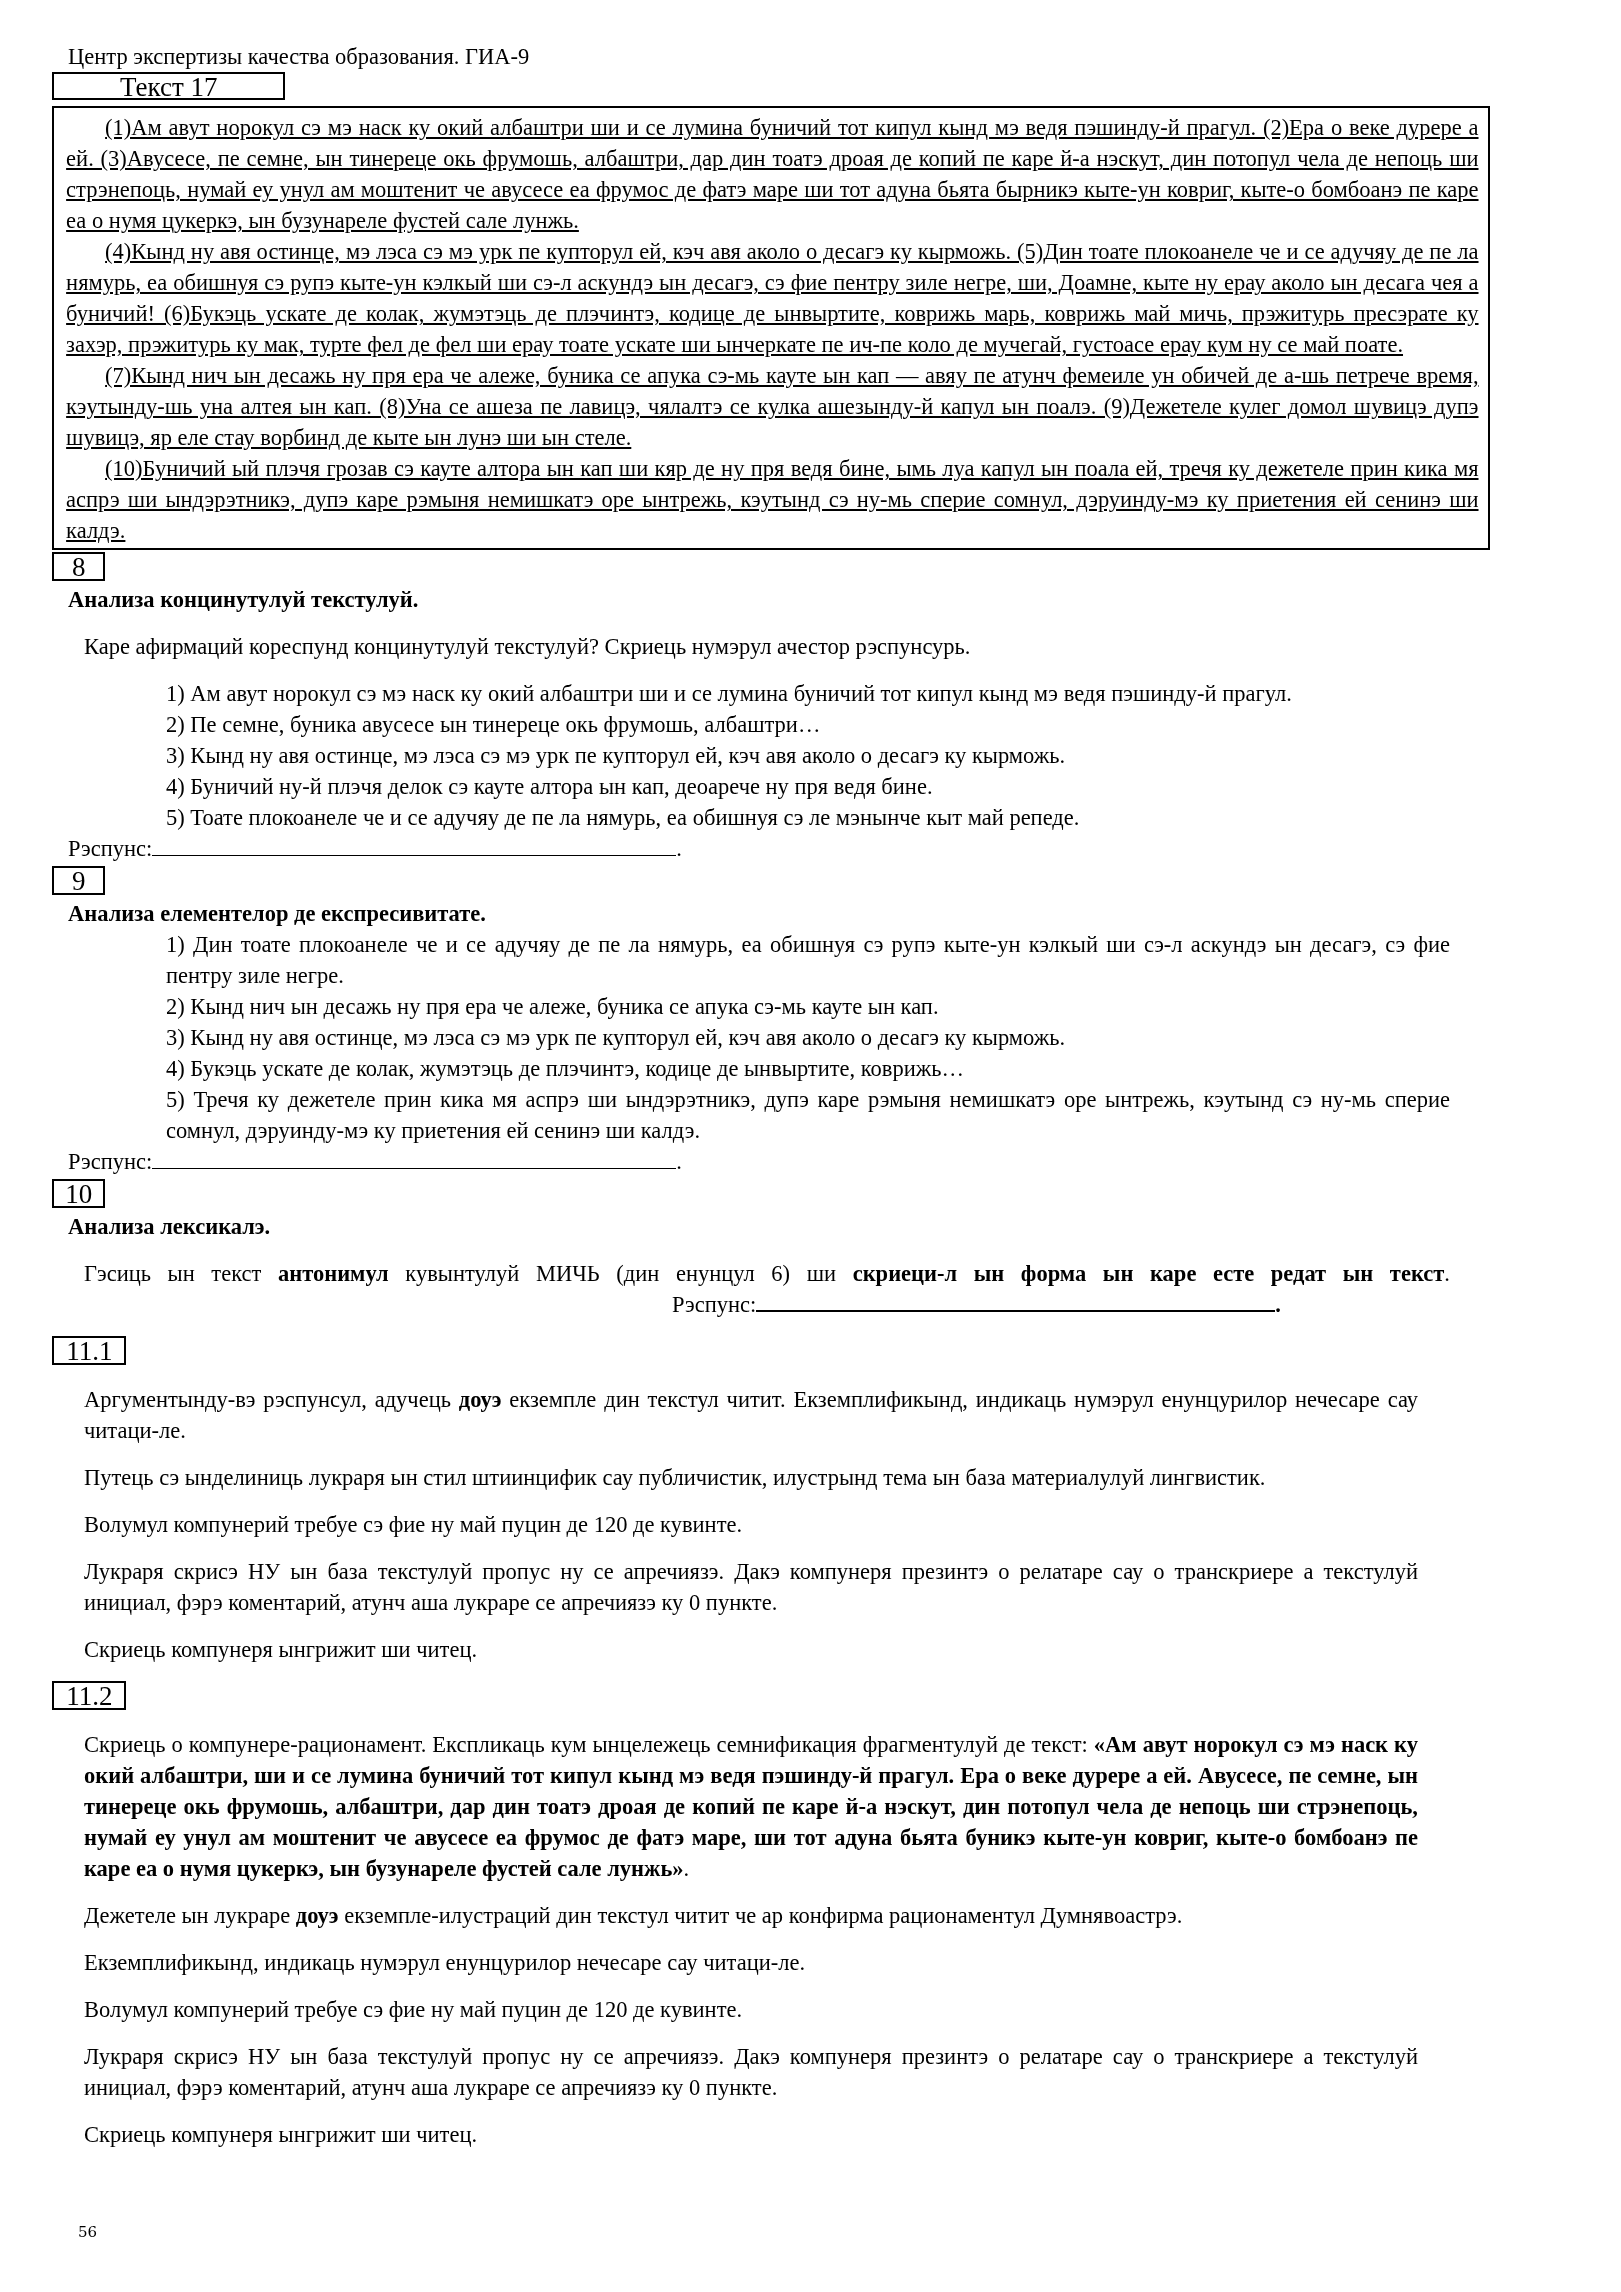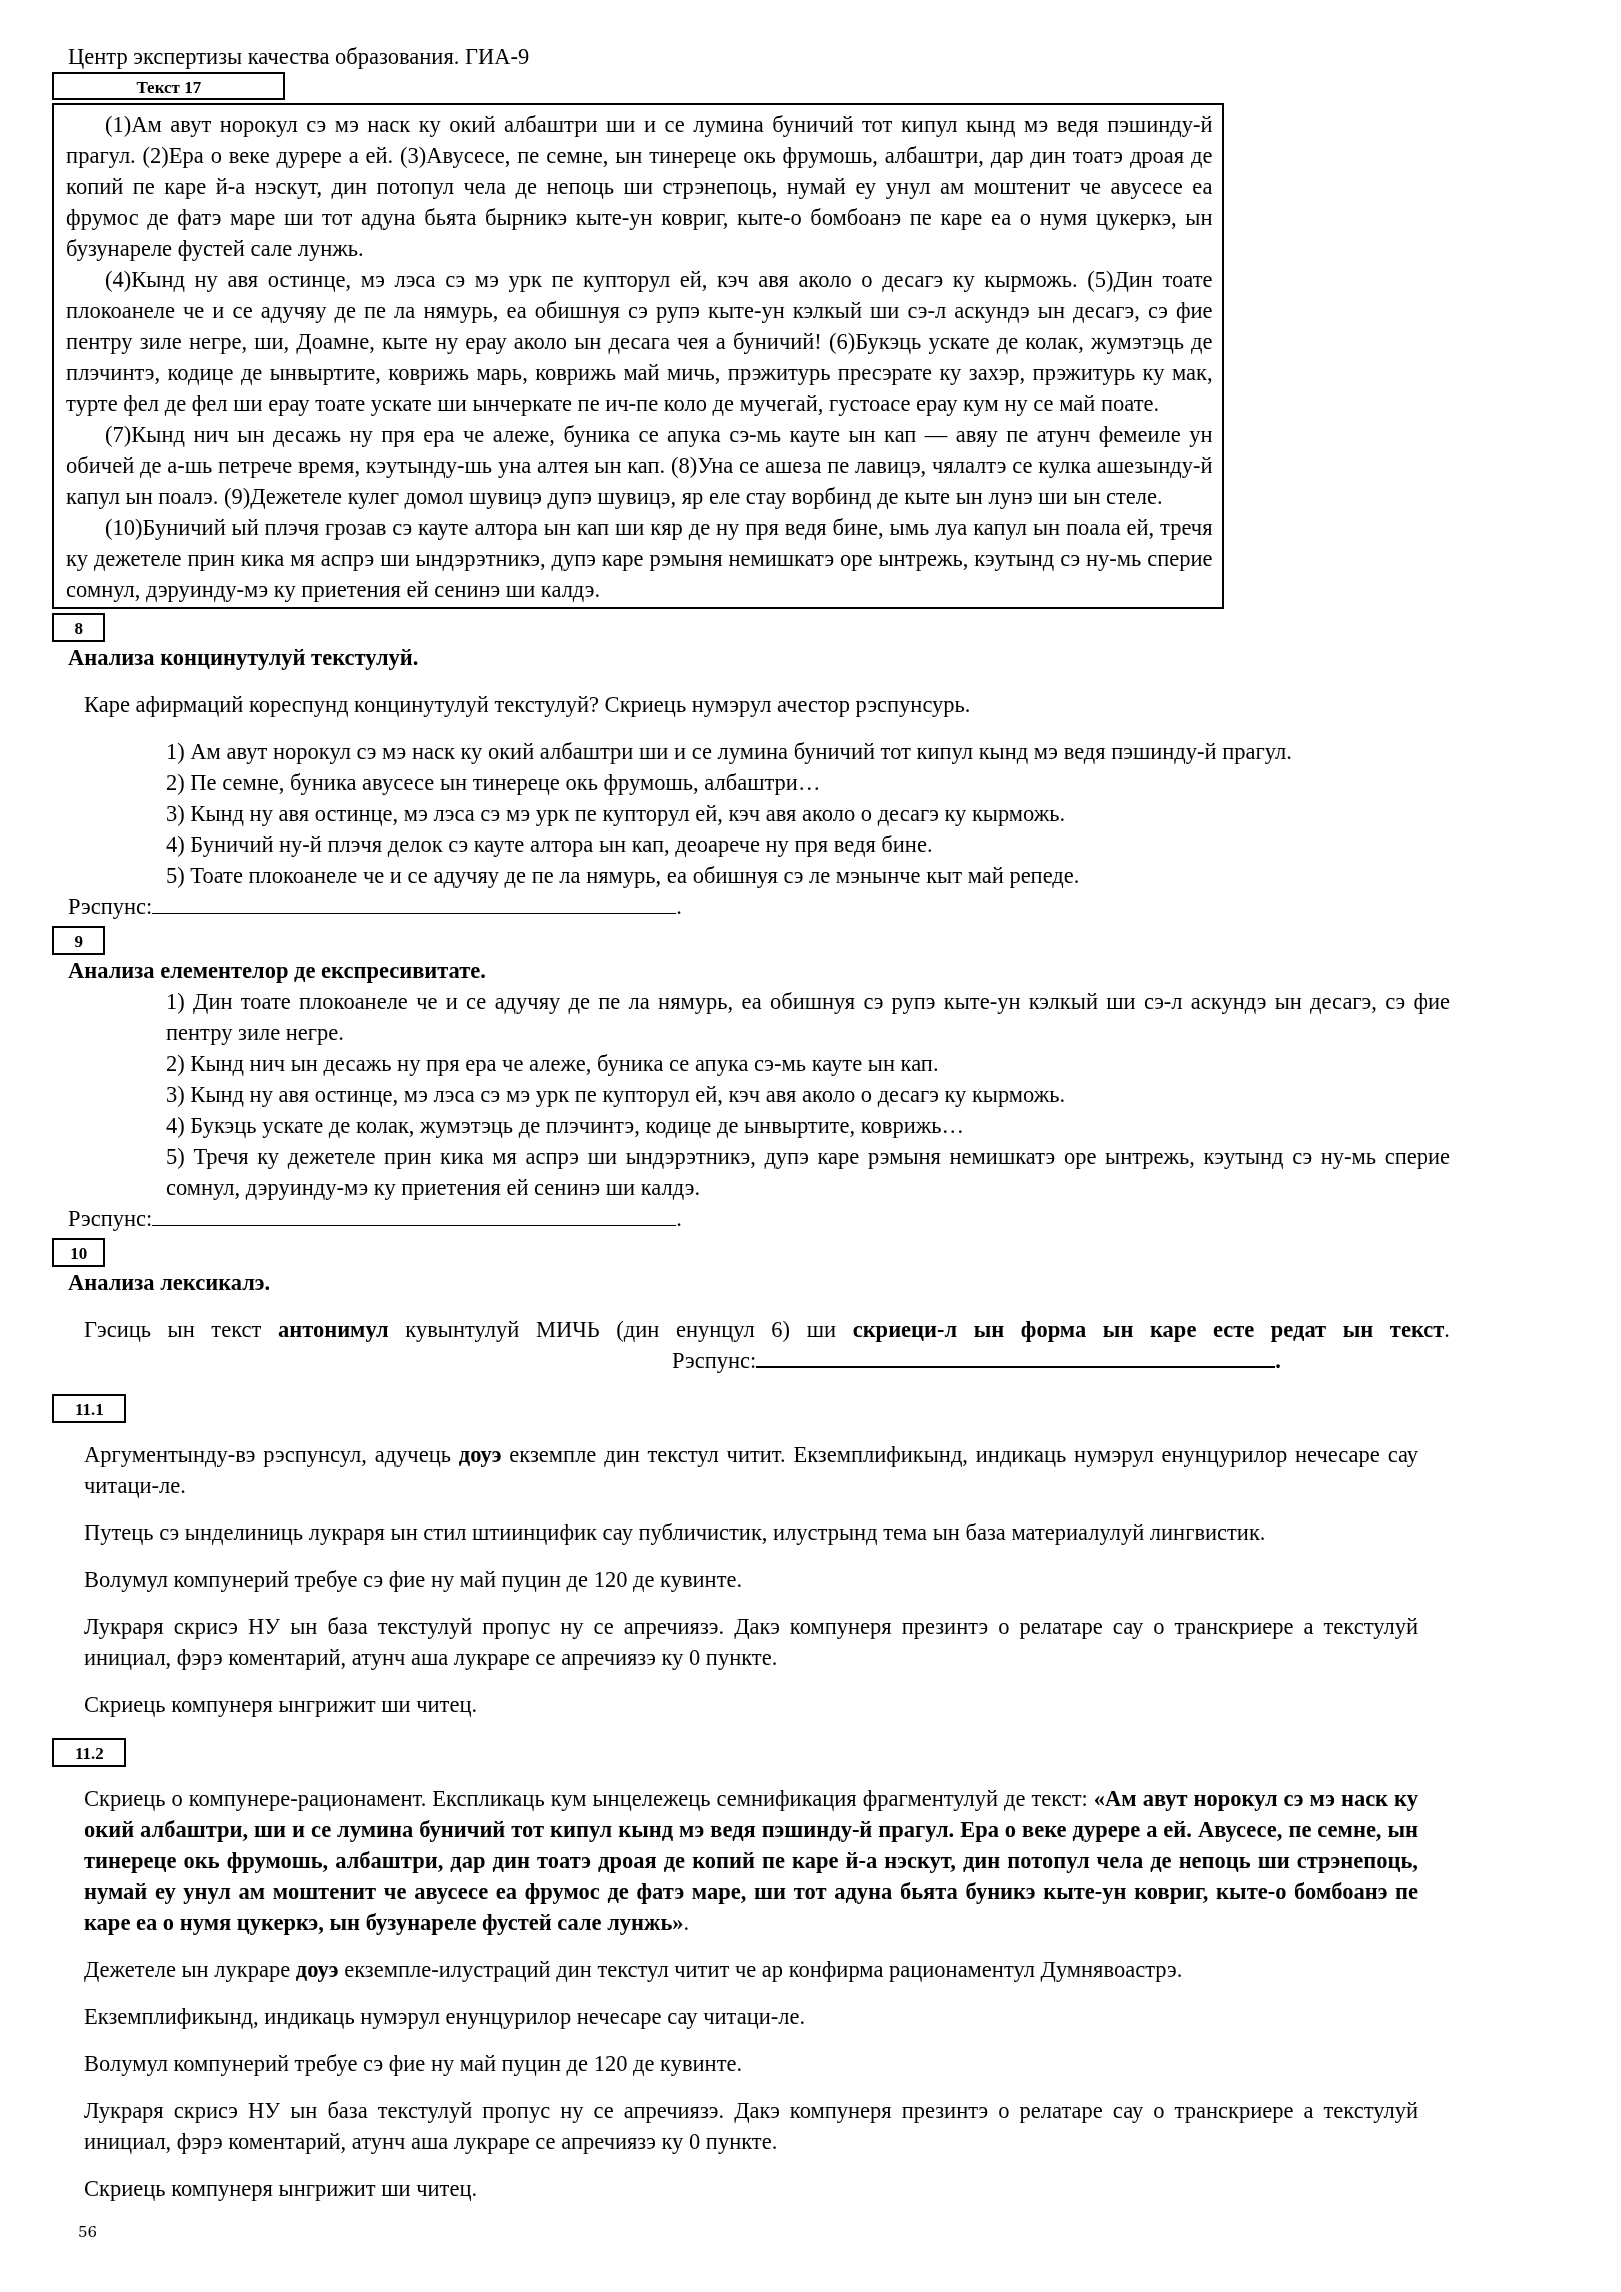--- a/index.html
+++ b/index.html
@@ -4,31 +4,32 @@
   <style>
     html, body { margin: 0; padding: 0; background: #ffffff; }
     body {
       width: 1621px; height: 2293px; position: relative; overflow: hidden;
       font-family: "Liberation Serif", "DejaVu Serif", serif;
       color: #000; font-size: 22.5px; line-height: 31px;
     }
     .page { position: absolute; left: 68px; top: 43px; width: 1484px; }
     .header { font-size: 22.5px; line-height: 27.4px; }
     .label-box {
-      display: inline-block; border: 2px solid #000; font-weight: bold;
-      text-align: center; height: 27.4px; line-height: 27.4px; font-size: 17px;
+      display: inline-block; border: 2px solid #000; font-weight: normal;
+      text-align: center; height: 27.4px; line-height: 27.4px; font-size: 27px;
       box-sizing: border-box;
     }
     .lb-text { width: 233px; margin-left: -15.7px; margin-top: 2px; }
     .lb-small { width: 53px; margin-left: -15.7px; height: 29px; line-height: 27.4px; }
     .lb-mid { width: 74px; margin-left: -15.7px; height: 29px; line-height: 27.4px; }
     .text-box {
       border: 2.5px solid #000; margin-left: -15.7px; margin-top: 2px;
-      padding: 3.9px 9.8px 2px 11.8px; width: 1172px; box-sizing: border-box;
+      padding: 3.9px 9.8px 2px 11.8px; width: 1438px; box-sizing: border-box;
       text-align: justify;
+      text-decoration: underline;
     }
     .text-box p { margin: 0; text-indent: 39px; }
     .section { margin-top: 2px; }
     .sec-title { font-weight: bold; margin: 0; }
     .para { margin: 16px; text-align: justify; }
     .options { margin: 0 0 0 98px; width: 1284px; }
     .options .opt { margin: 0; text-align: justify; }
     .answer { margin: 0; }
     .answer-line { display: inline-block; width: 524px; border-bottom: 1.5px solid #000; height: 19.6px; vertical-align: baseline; }
     .answer-line-wide { display: inline-block; width: 519px; border-bottom: 2.5px solid #000; height: 19.6px; vertical-align: baseline; }

